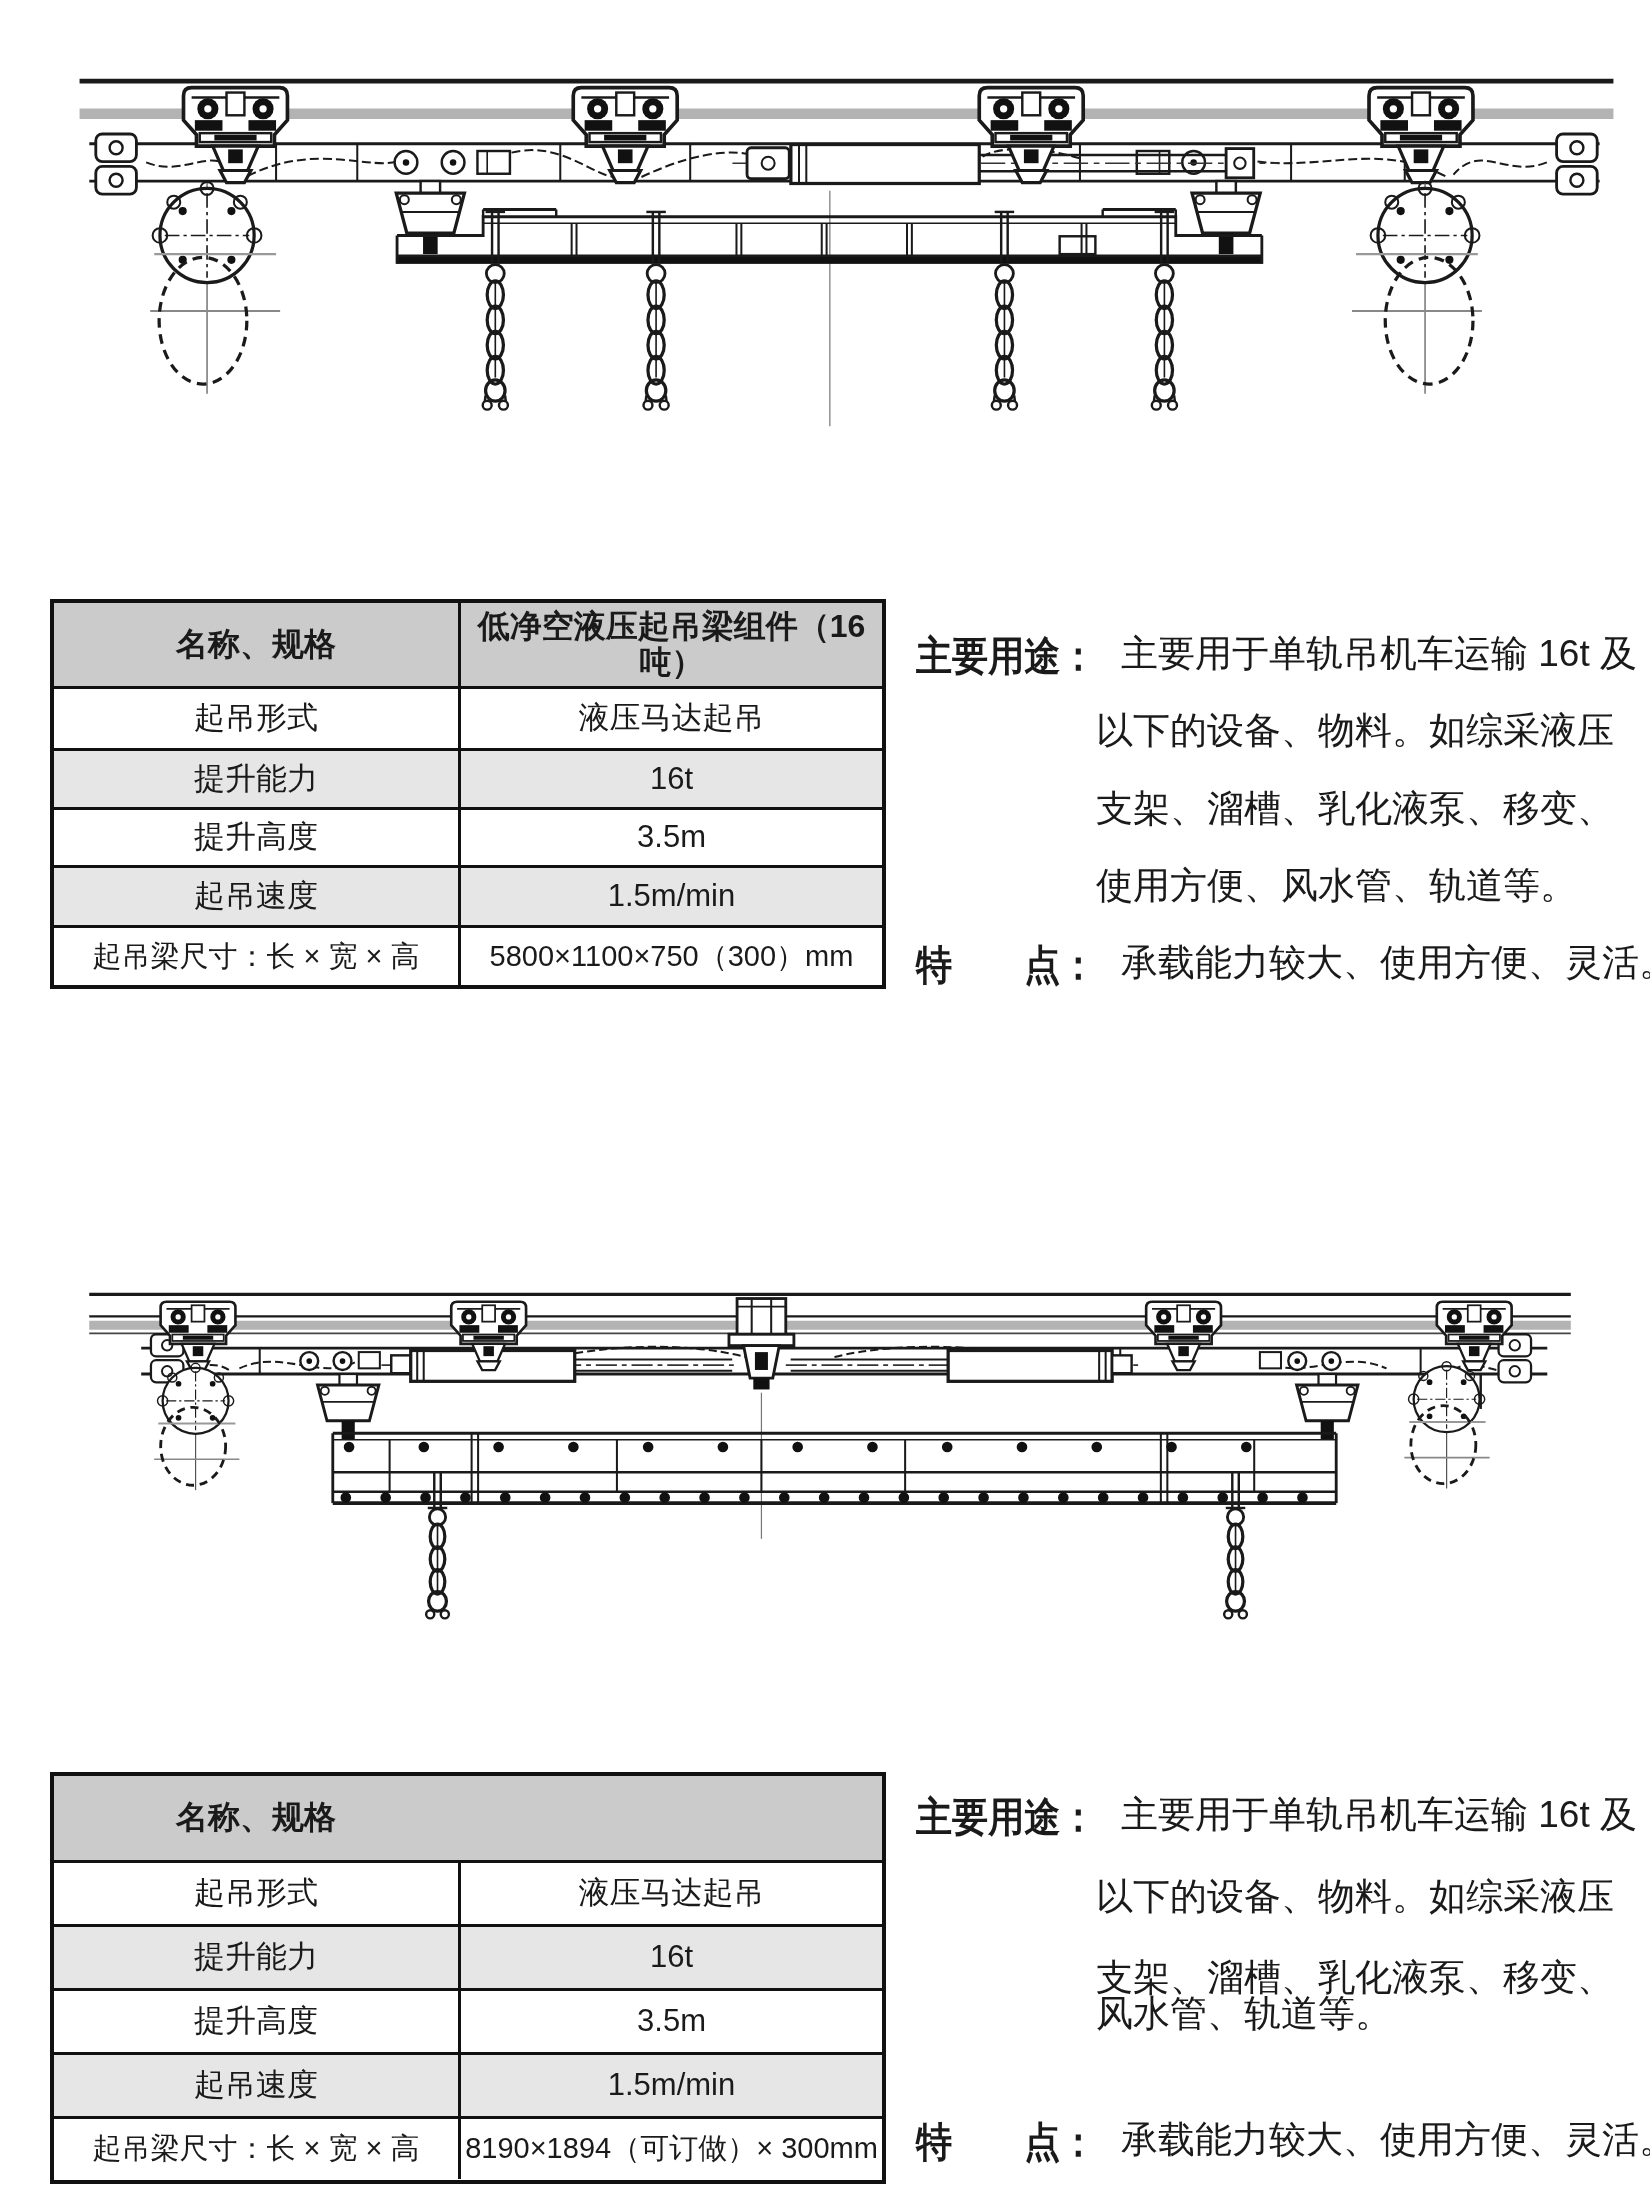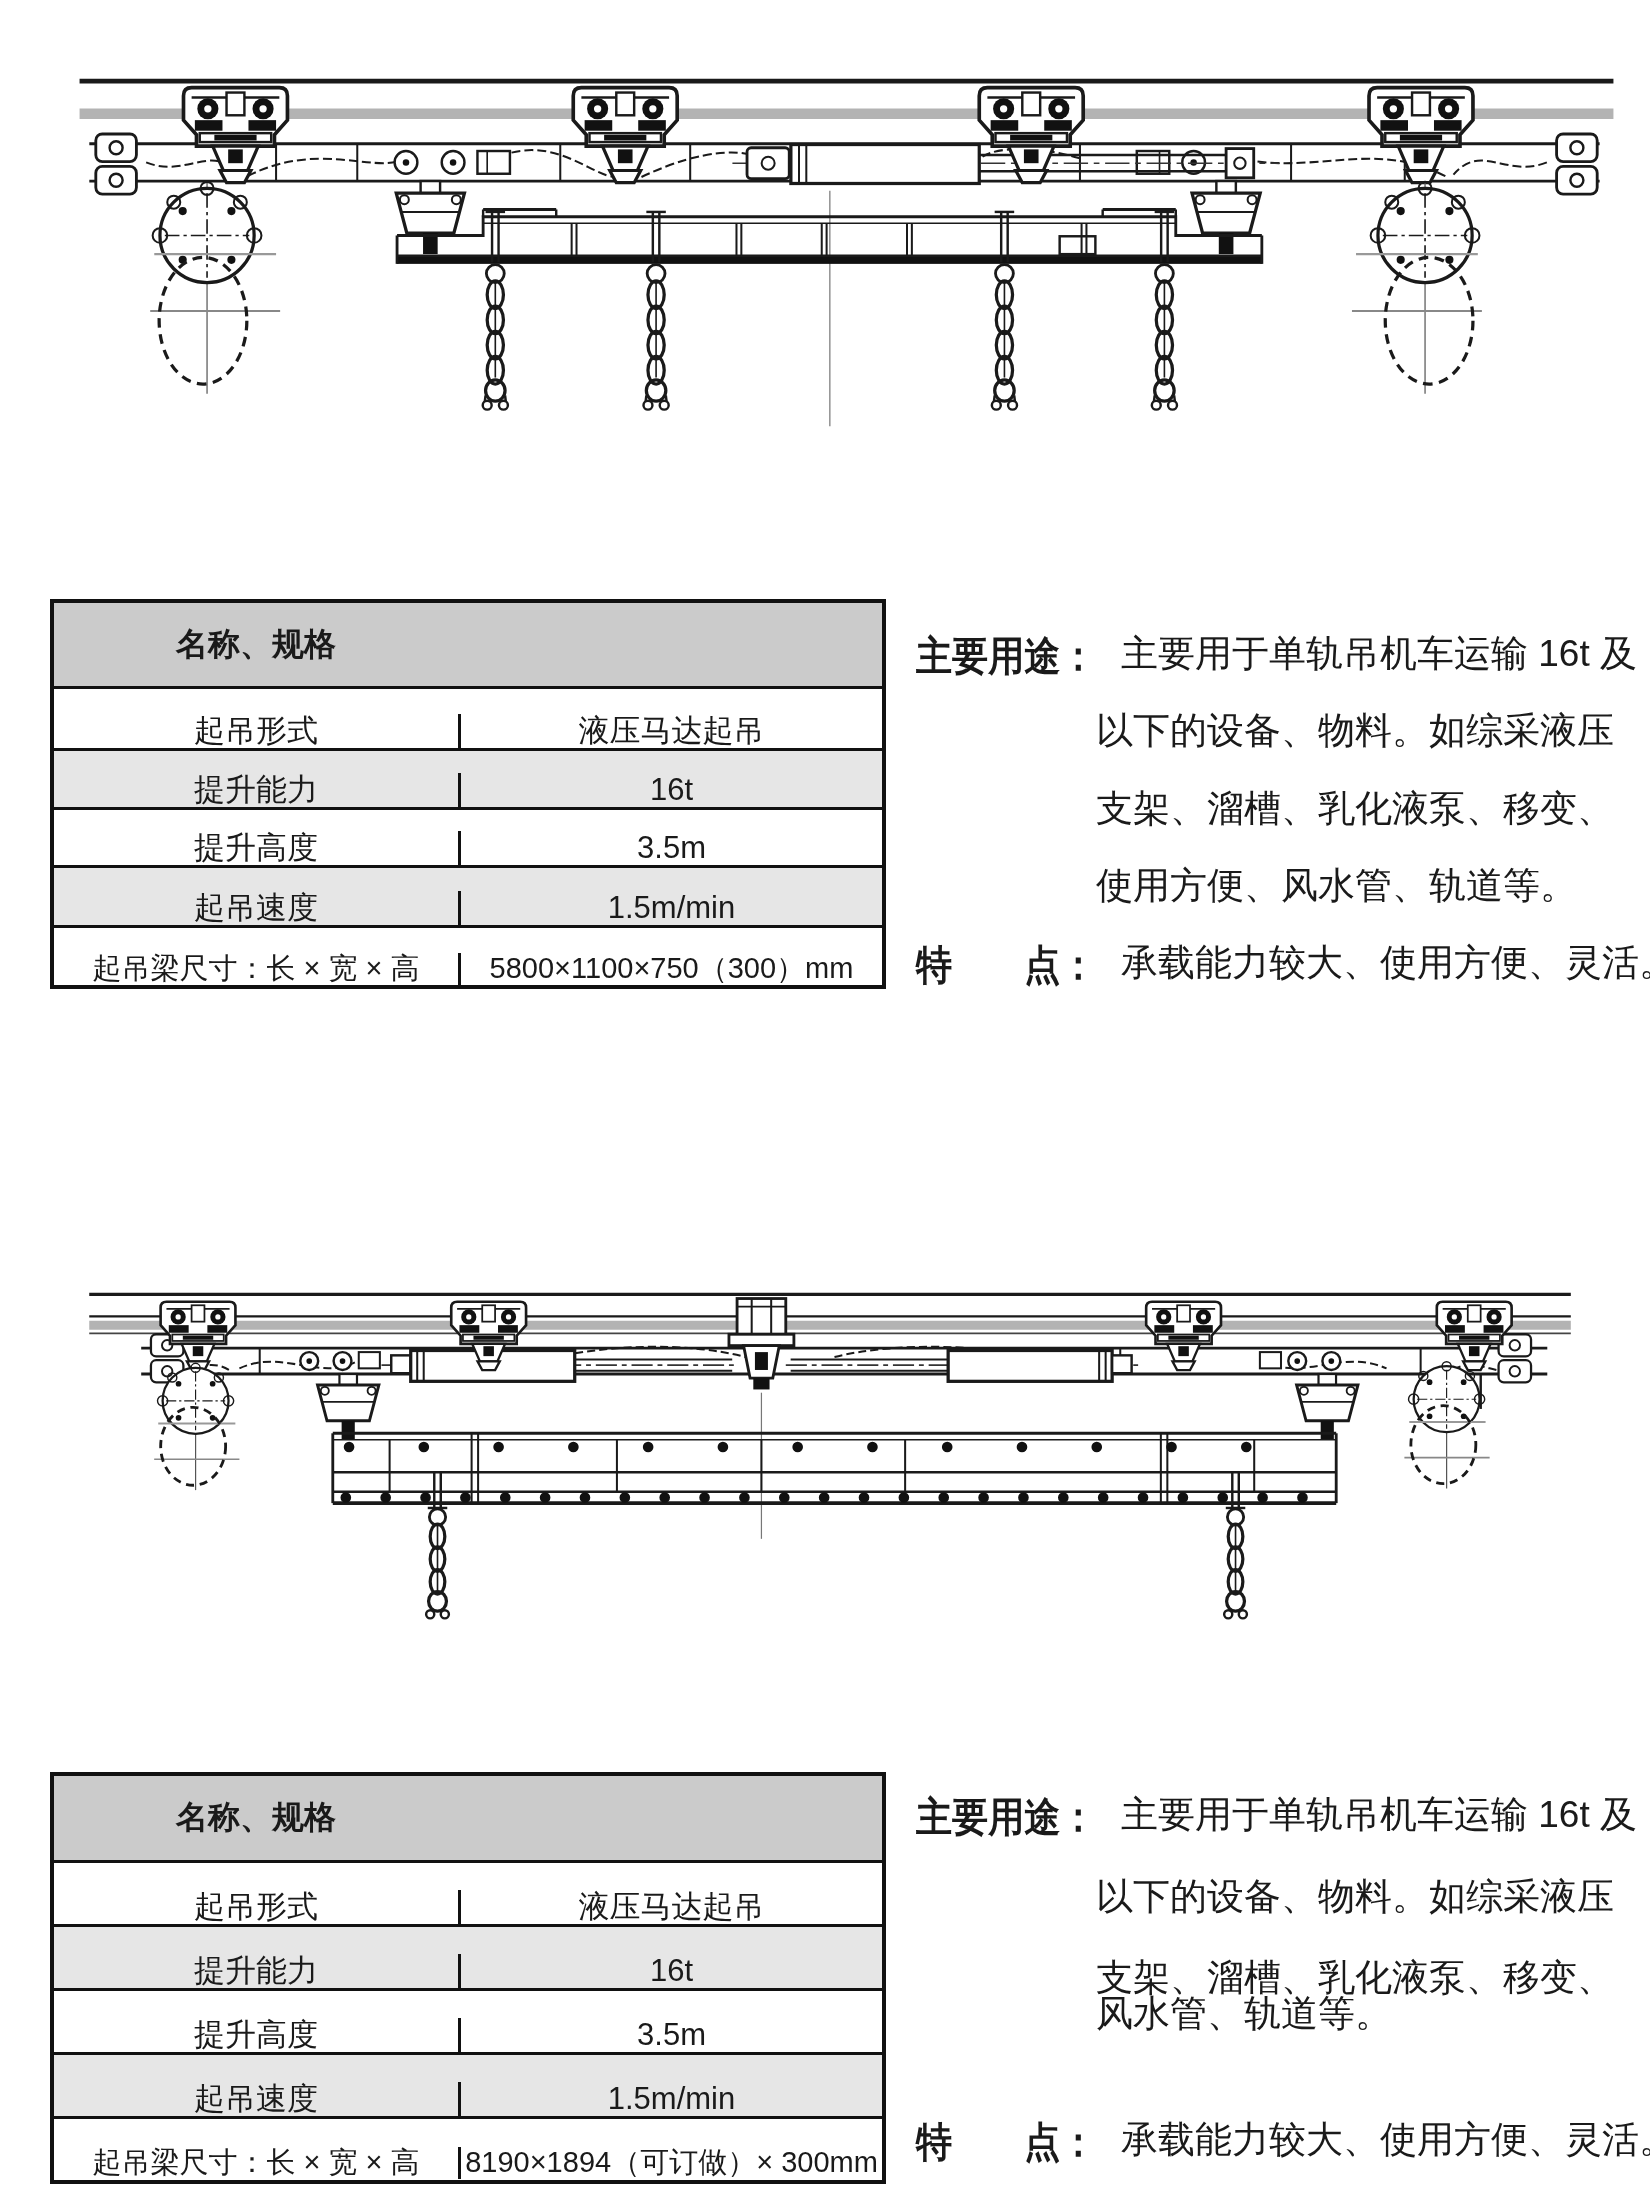--- a/index.html
+++ b/index.html
@@ -10,21 +10,21 @@
   }
   #page{position:relative;width:1651px;height:2205px;background:#fff;}
 
   
   .spec-table{
     position:absolute;left:50px;width:836px;
     border:4px solid #111;box-sizing:border-box;
     display:flex;flex-direction:column;background:#fff;
   }
   .spec-table .tr{display:flex;box-sizing:border-box;}
-  .spec-table .tr + .tr{border-top:3.2px solid #111;align-items:flex-end;}
+  .spec-table .tr + .tr{border-top:3.2px solid #111;}
   .spec-table .tr:nth-child(odd):not(:first-child){background:#e6e6e6;}
   .spec-table .tr.th-row{background:#cbcbcb;font-weight:bold;}
   .spec-table .td{
     display:flex;align-items:center;justify-content:center;
     box-sizing:border-box;text-align:center;
     font-size:31px;line-height:1.1;
   }
   .spec-table .td.c1{width:404px;flex:none;}
   .spec-table .td.c2{flex:1;border-left:3.2px solid #111;}
   .spec-table .th-row .td{font-size:32px;}
@@ -270,20 +270,21 @@
       <line x1="1580" y1="228" x2="1730" y2="228" stroke="#999" stroke-width="3"></line>
       <line x1="1575" y1="298" x2="1735" y2="298" stroke="#888" stroke-width="2.5"></line>
       <ellipse cx="1670" cy="310" rx="54" ry="78" fill="none" stroke="#1a1a1a" stroke-width="4" stroke-dasharray="12 8"></ellipse>
     </g>
   </svg>
   </div>
 
   <div class="spec-table t1" style="top:599px;height:390px;">
     <div class="tr th-row">
       <div class="td c1">名称、规格</div>
+      <div class="td c2">低净空液压起吊梁组件（16 吨）</div>
     </div>
     <div class="tr">
       <div class="td c1">起吊形式</div>
       <div class="td c2">液压马达起吊</div>
     </div>
     <div class="tr">
       <div class="td c1">提升能力</div>
       <div class="td c2">16t</div>
     </div>
     <div class="tr">

